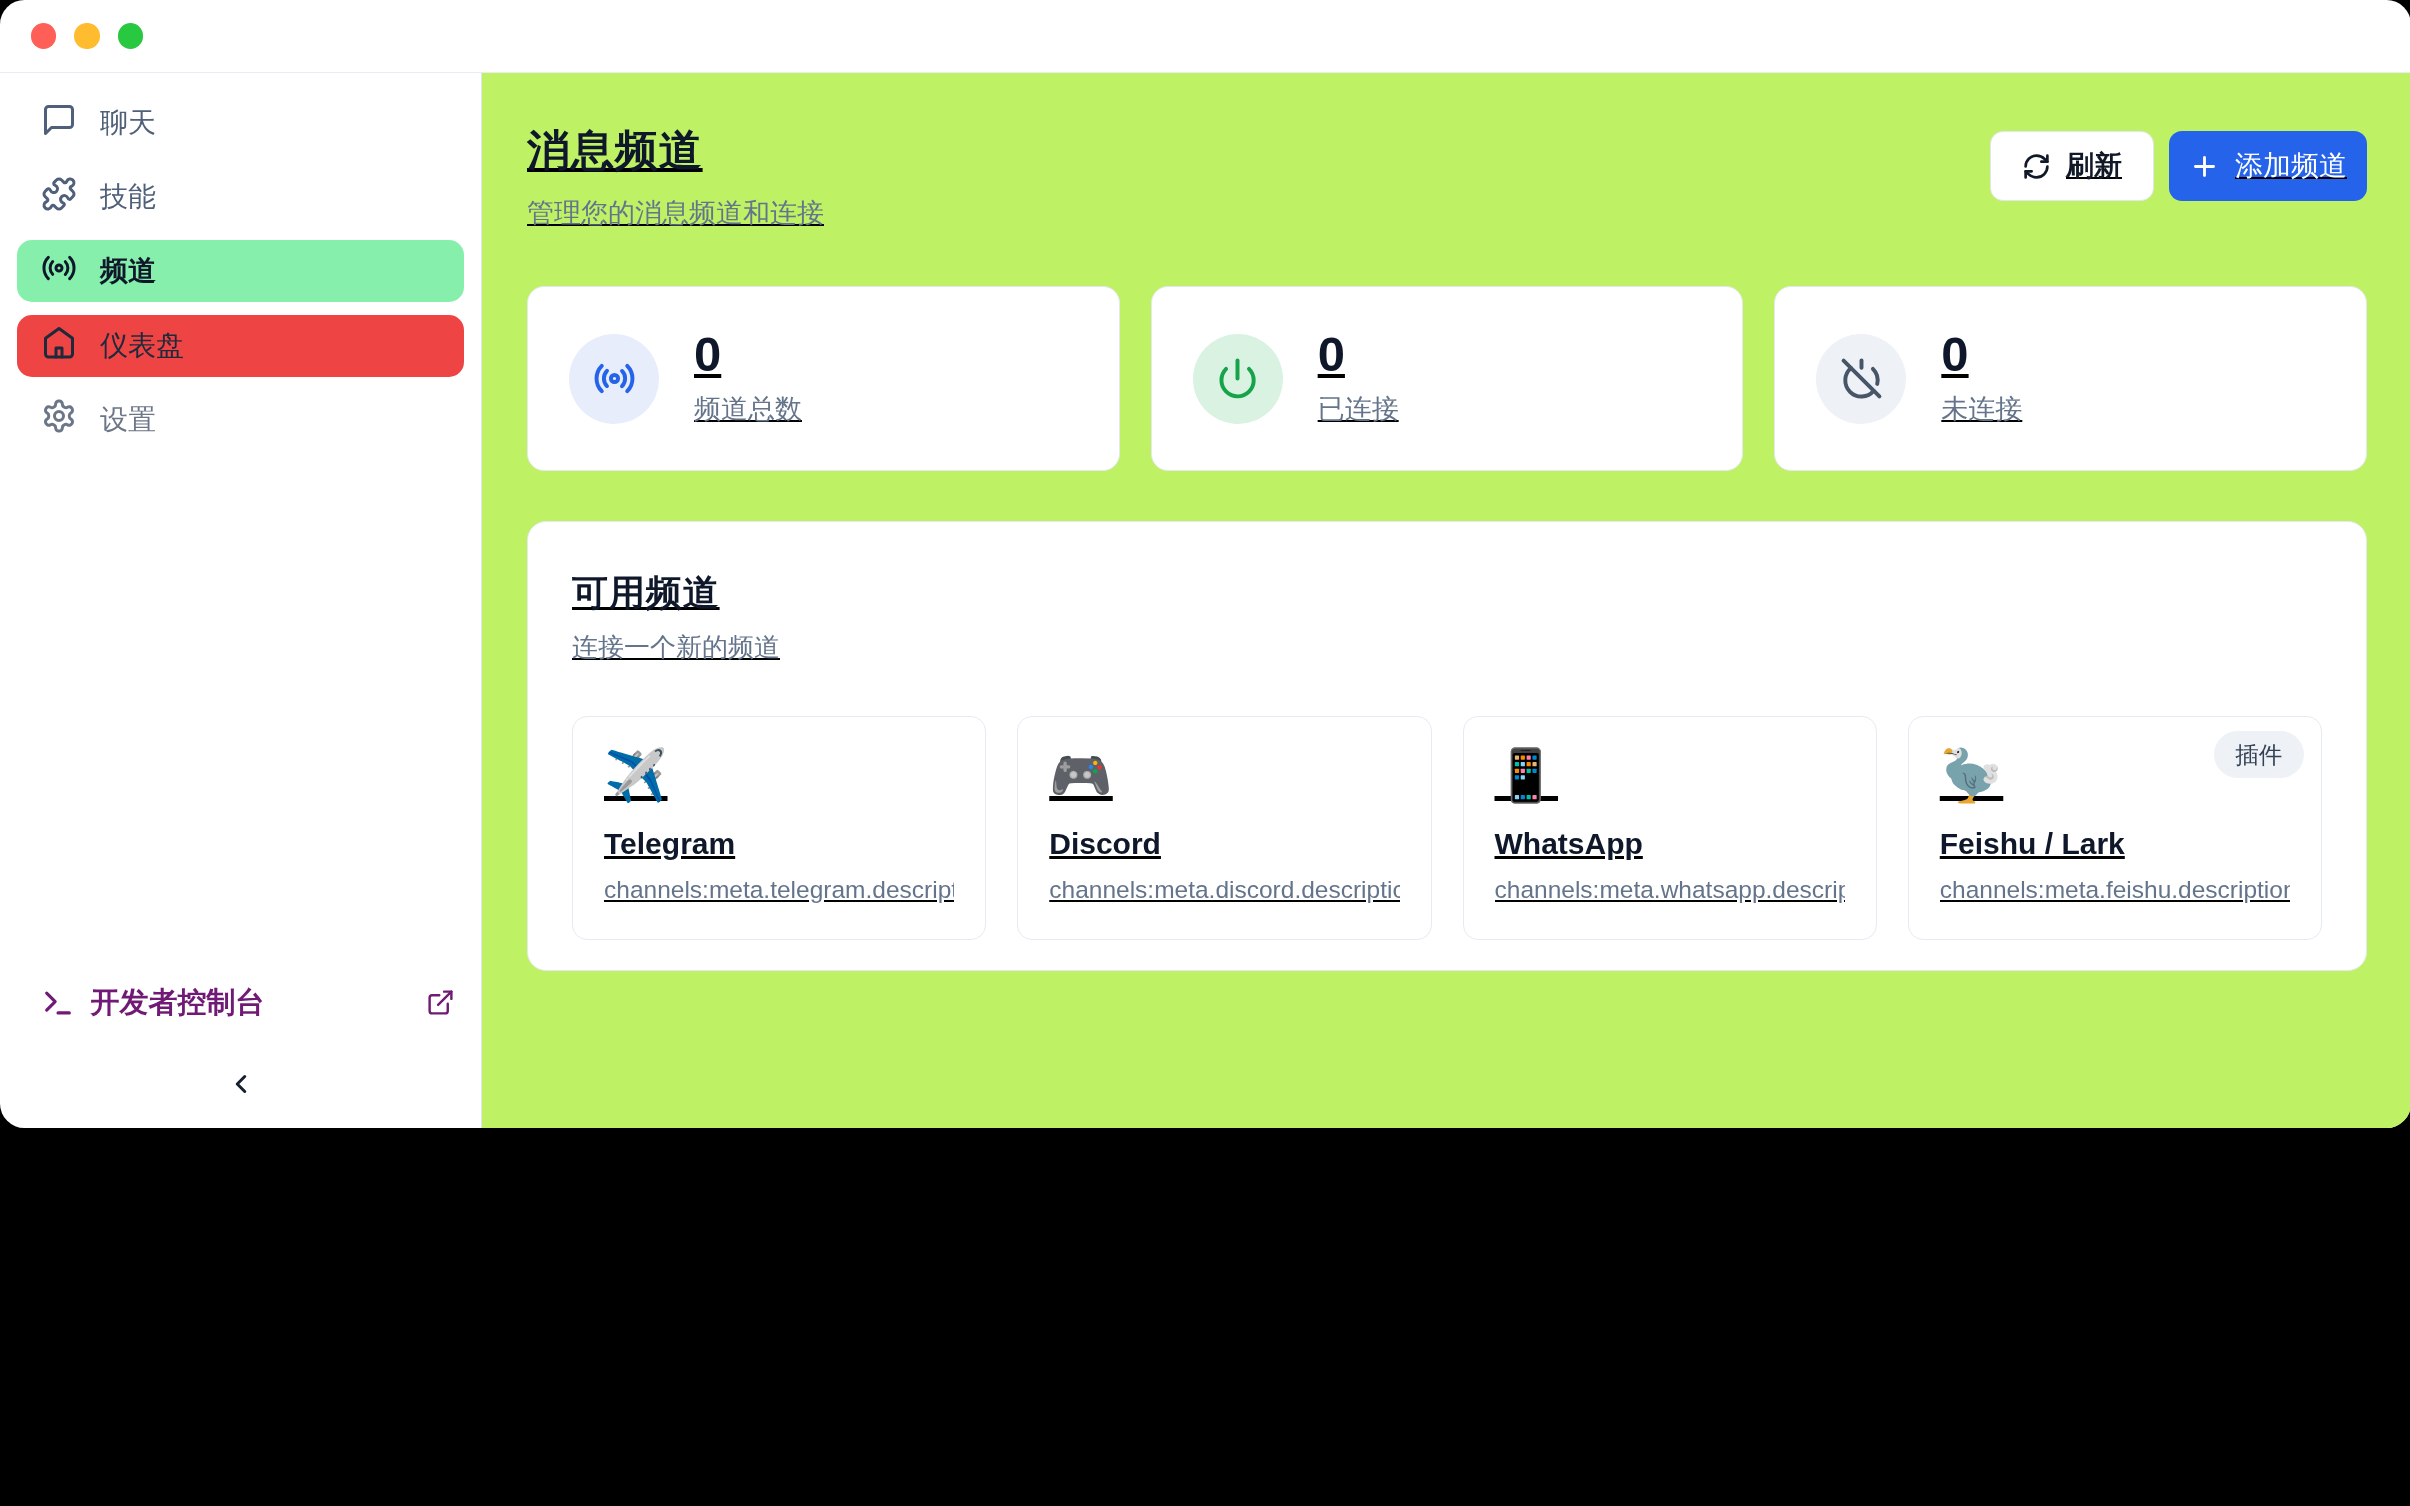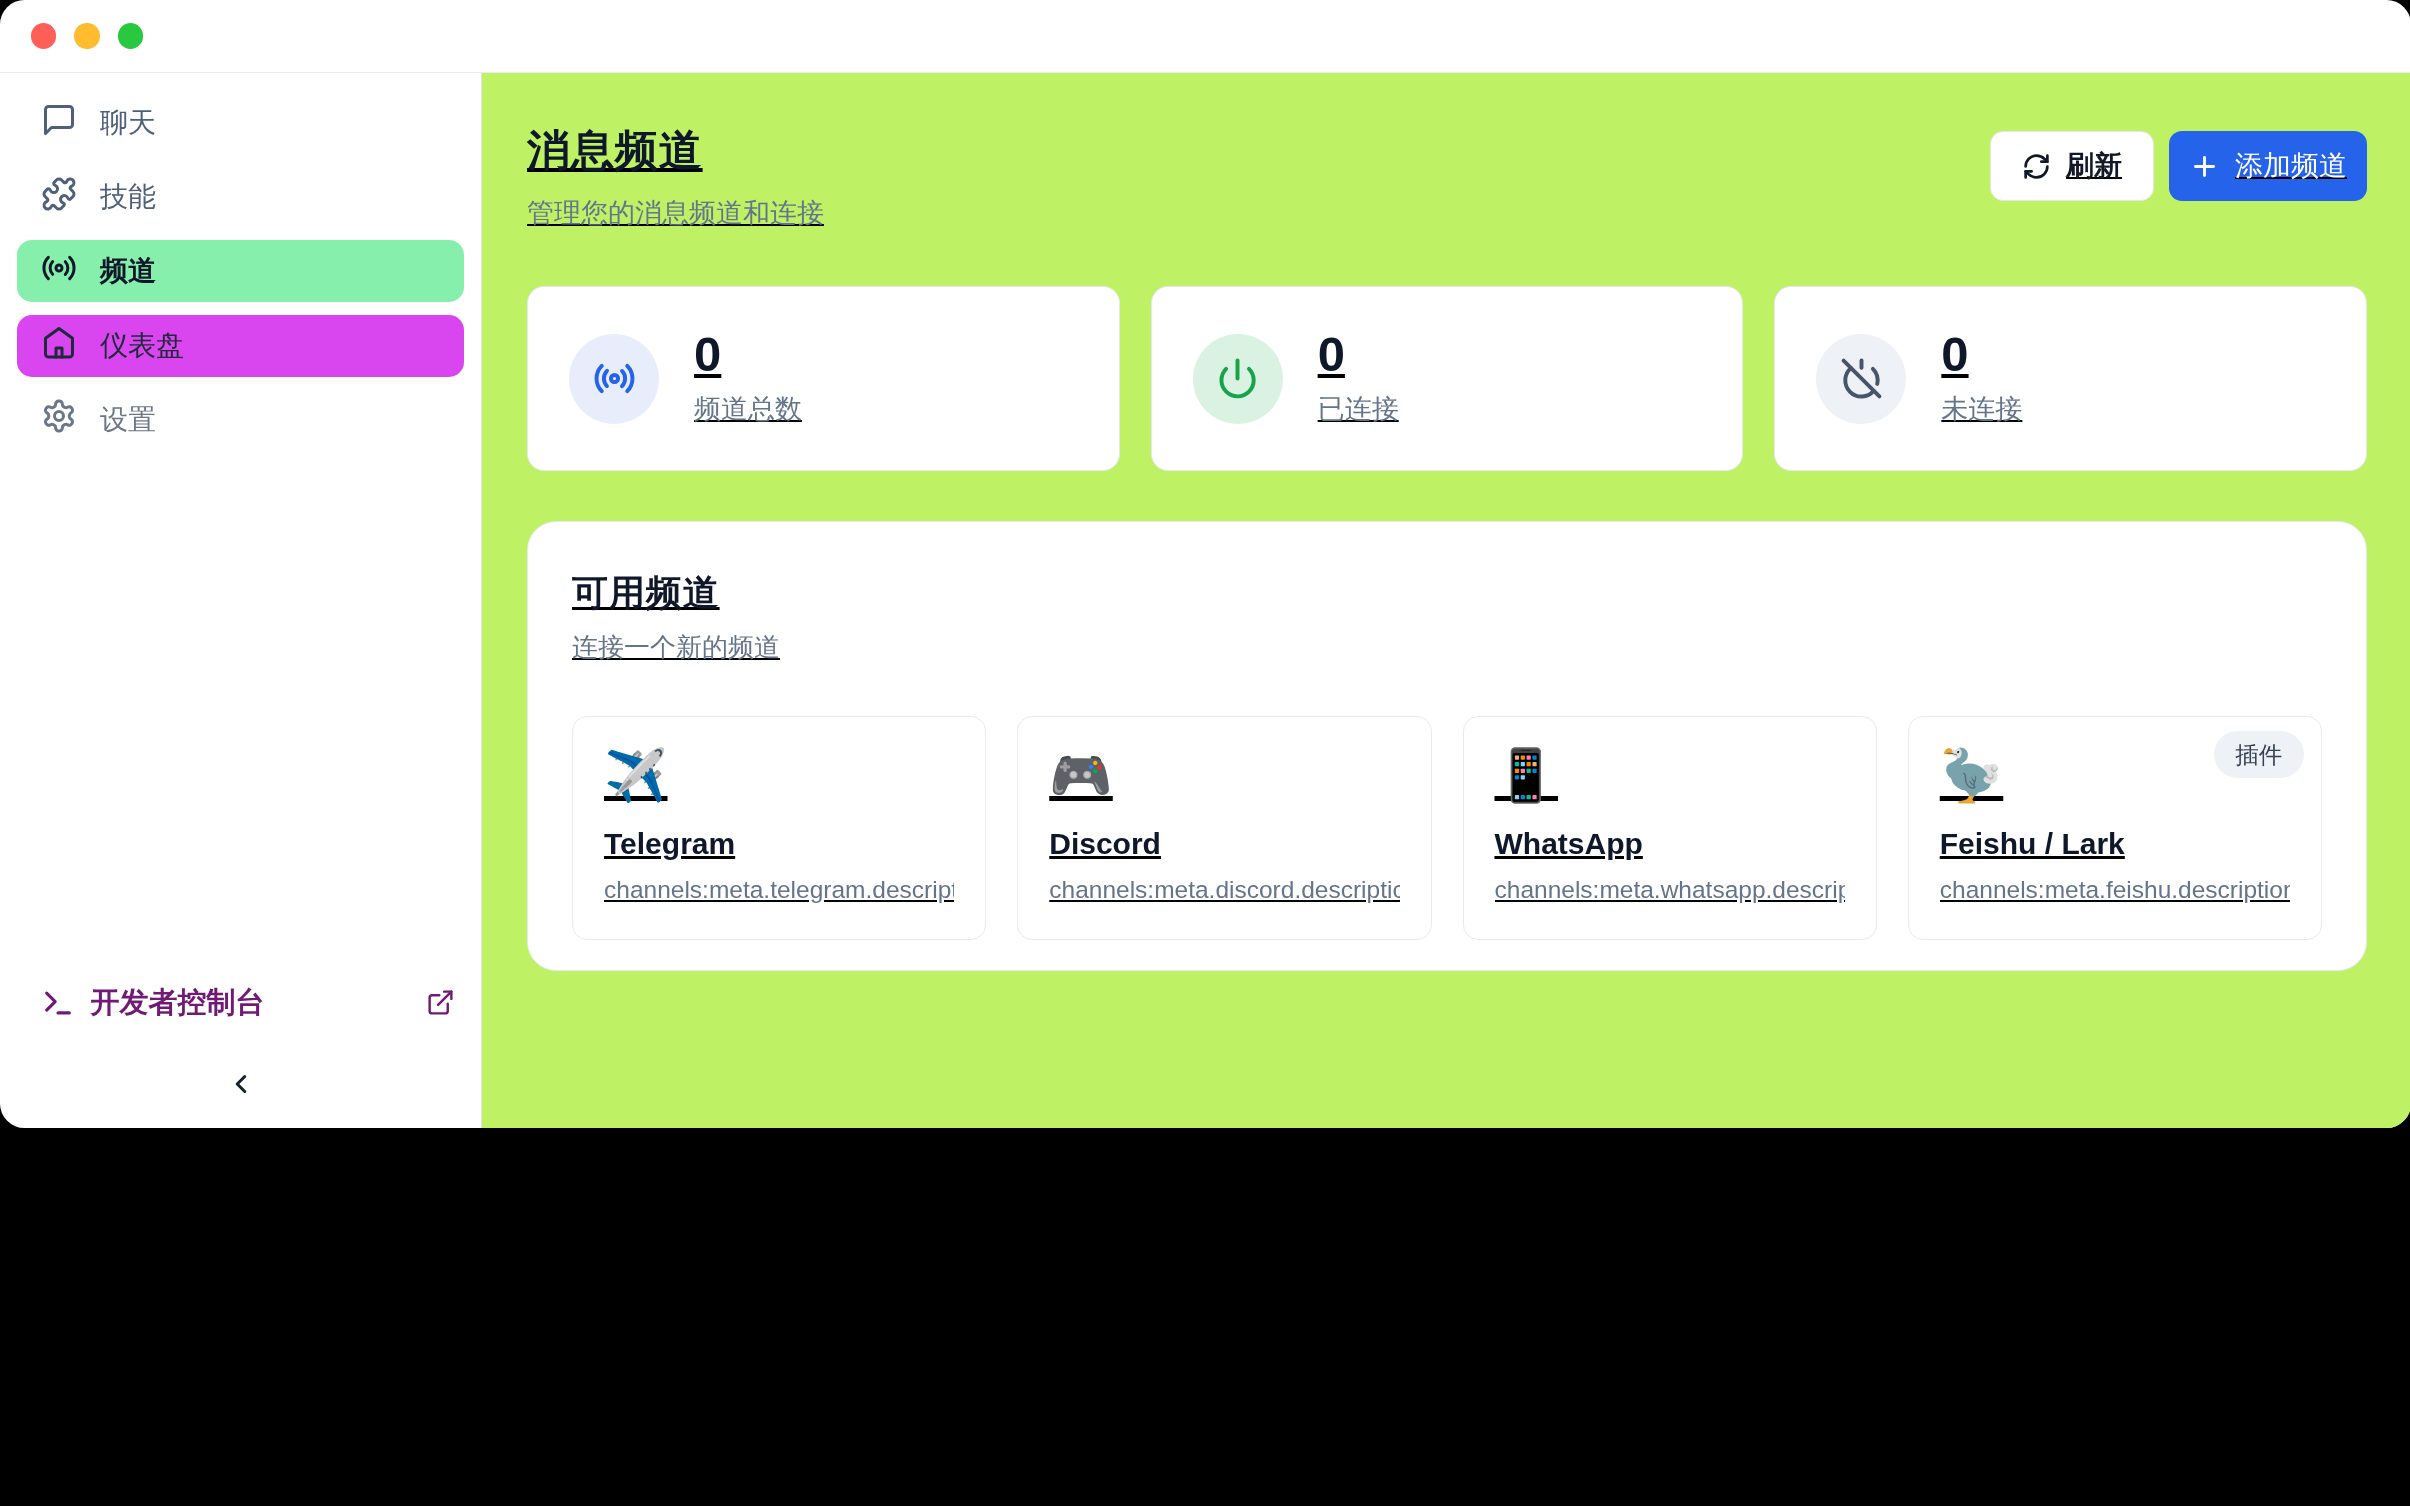--- a/index.html
+++ b/index.html
@@ -20,21 +20,21 @@
   .appbody { flex:1; display:flex; min-height:0; }
 
   
   .sidebar { width:482px; flex:0 0 482px; border-right:1.9px solid #dee4ee;
              display:flex; flex-direction:column; padding:19px 17px 38px; }
   .nav-item { height:62px; border-radius:15px; display:flex; align-items:center;
               padding:0 23.5px; gap:23.5px; margin-bottom:12.2px; color:#51607a;
               font-size:28px; cursor:pointer; }
   .nav-item svg { width:36px; height:36px; flex:0 0 36px; }
   .nav-item.active   { background:#86efac; color:#0f172a; font-weight:700; }
-  .nav-item.hovered  { background:#d946ef; color:#1e293b; }
+  .nav-item.hovered  { background:#ef4444; color:#1e293b; }
   .nav-item.muted    { color:#6b7688; }
 
   .sidebar-footer { margin-top:auto; }
   .dev-row { display:flex; align-items:center; gap:16px; padding:0 9.4px 0 23.5px;
              height:47px; color:#701a75; cursor:pointer; }
   .dev-row svg.term { width:34px; height:34px; }
   .dev-label { font-size:29px; font-weight:700; }
   .dev-row svg.ext { width:29px; height:29px; margin-left:auto; }
   .collapse-row { display:flex; justify-content:center; margin-top:43px; margin-bottom:-9.4px; }
   .collapse-row svg { width:30px; height:30px; color:#16202e; cursor:pointer; }
@@ -60,21 +60,21 @@
   .stat-bubble { width:90px; height:90px; border-radius:50%;
                  display:flex; align-items:center; justify-content:center; flex:0 0 90px; }
   .stat-bubble svg { width:43px; height:43px; }
   .bubble-blue  { background:#e8edfb; color:#2563eb; }
   .bubble-green { background:#d9f2e1; color:#16a34a; }
   .bubble-gray  { background:#eef1f5; color:#475569; }
   .stat-value { font-size:49px; font-weight:700; color:#0f172a; line-height:1; }
   .stat-label { font-size:27px; color:#64748b; margin-top:11.3px; }
 
   
-  .panel { margin-top:50px; border:1.9px solid #e4e8f0; border-radius:29px;
+  .panel { margin-top:50px; border:1.9px solid #e4e8f0; border-radius:19px;
            padding:47px 44px 30px 44px; background:#fff; }
   .panel-title { font-size:36px; font-weight:700; color:#0f172a; letter-spacing:0.9px; }
   .panel-subtitle { font-size:26px; color:#64748b; margin-top:12.2px; }
   .channel-grid { display:grid; grid-template-columns:repeat(4,1fr); gap:31px; margin-top:51px; }
   .channel-card { position:relative; height:224px; border:1.9px solid #e6eaf1; border-radius:15px;
                   background:#fff; padding:30px 31px; cursor:pointer; overflow:hidden; }
   .channel-emoji { font-size:51px; line-height:1.15; }
   .channel-name { font-size:30px; font-weight:600; color:#0f172a; margin-top:21px; }
   .channel-desc { font-size:24.5px; color:#64748b; margin-top:15px;
                   white-space:nowrap; overflow:hidden; }

